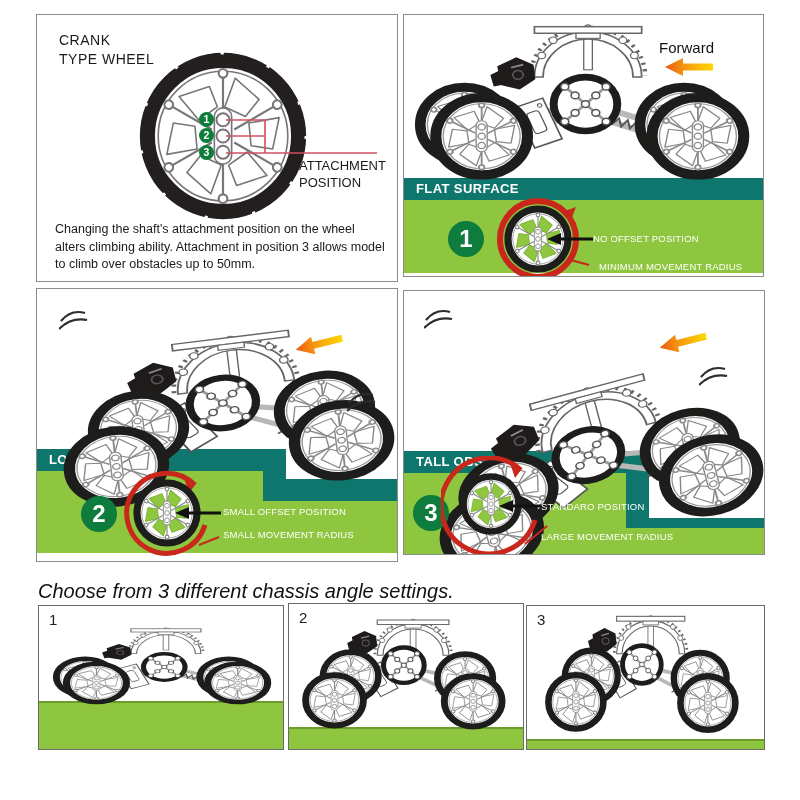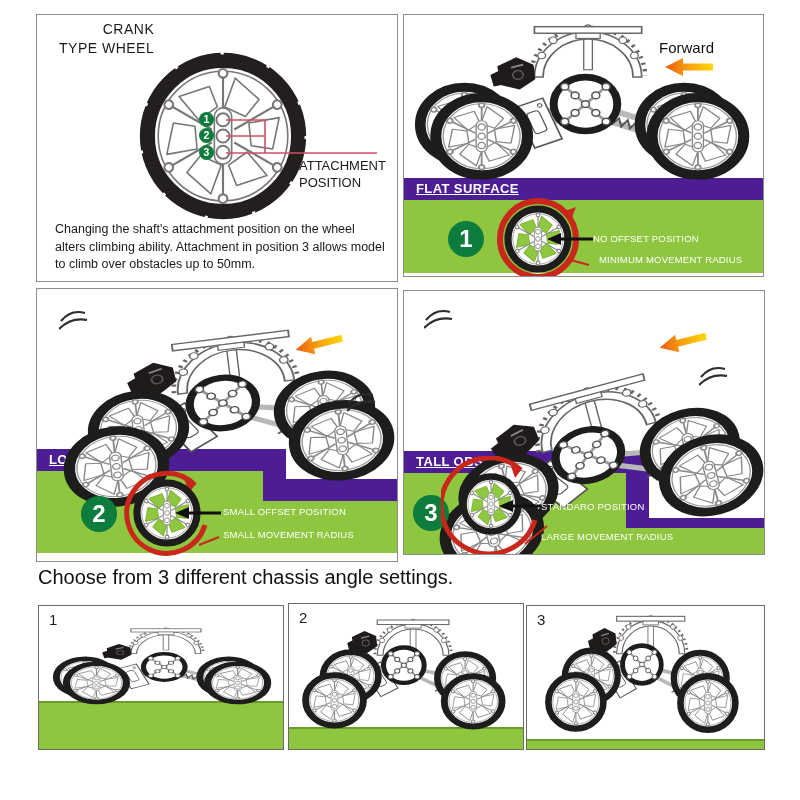--- a/index.html
+++ b/index.html
@@ -1,21 +1,21 @@
 <!DOCTYPE html>
 <html><head>
 <meta charset="utf-8">
 <style>
   html,body{margin:0;padding:0;background:#fff;}
   .stage{position:relative;width:800px;height:800px;background:#fff;overflow:hidden;
          font-family:"Liberation Sans",sans-serif;color:#1a1a1a;}
   .abs{position:absolute;}
   .panel{position:absolute;background:#fff;border:1px solid #8c8c8c;overflow:hidden;}
   .panel-thin{position:absolute;background:#fff;border:1px solid #6b6b6b;overflow:hidden;}
-  .dkgreen{background:#4c1d95;text-decoration:underline;}
+  .dkgreen{background:#0f766e;}
   .ltgreen{background:#8ec63f;}
   .banner{color:#fff;font-size:13px;font-weight:600;letter-spacing:.4px;line-height:22px;
           padding-left:12px;box-sizing:border-box;}
   .badge{position:absolute;width:36px;height:36px;border-radius:50%;background:#0e7c3c;
          color:#fff;font-size:24px;font-weight:bold;text-align:center;line-height:35px;}
   .minibadge{position:absolute;width:15px;height:15px;border-radius:50%;background:#0e7c3c;
          color:#fff;font-size:10.5px;font-weight:bold;text-align:center;line-height:15px;}
   .callout-label{position:absolute;color:#fff;font-size:9.5px;font-weight:normal;
          letter-spacing:.2px;white-space:nowrap;}
   .title{font-size:14px;letter-spacing:.5px;line-height:19px;white-space:pre-line;}
@@ -247,21 +247,21 @@
       <use href="#wheelg" transform="translate(86,122) scale(0.96)"></use>
       <use href="#wheelg" transform="translate(284,126) scale(0.96)"></use>
       <use href="#crank" transform="translate(178,100) scale(0.88)"></use>
       <use href="#wheelg" transform="translate(58,170)"></use>
       <use href="#wheelg" transform="translate(298,172)"></use>
     </g>
   </defs>
 </svg>
 
 <div class="panel" style="left:36px;top:14px;width:360px;height:266px;">
-  <div class="abs title" style="left:22px;top:5px;text-align:right;"><span>CRANK</span><br><span>TYPE WHEEL</span></div>
+  <div class="abs title" style="left:22px;top:16px;"><span>CRANK</span><br><span>TYPE WHEEL</span></div>
 
   <svg class="abs" style="left:101px;top:36px;" width="170" height="170" viewBox="-85 -85 170 170">
     <use href="#bigwheel" transform="scale(1.08)"></use>
   </svg>
 
   <svg class="abs" style="left:182px;top:98px;" width="162" height="50">
     <g stroke="#d04f62" stroke-width="1.6" fill="none">
       <polyline points="7,7 46,7 46,40"></polyline>
       <line x1="7" y1="23" x2="46" y2="23"></line>
       <line x1="7" y1="40" x2="158" y2="40"></line>
@@ -294,21 +294,21 @@
 
   <svg class="abs" style="left:77px;top:178px;" width="180" height="92">
     <circle cx="57" cy="46" r="38" fill="none" stroke="#c9271c" stroke-width="6"></circle>
     <polygon points="84,18 95,14 90,27" fill="#c9271c"></polygon>
     <use href="#wheelg" transform="translate(57,46) scale(0.6)" style="--petal:#8fc740;--pedge:#7ab32f"></use>
     <line x1="112" y1="46" x2="78" y2="46" stroke="#111" stroke-width="3"></line>
     <polygon points="66,46 80,40 80,52" fill="#111"></polygon>
     <line x1="108" y1="72" x2="86" y2="66" stroke="#c9271c" stroke-width="2"></line>
   </svg>
   <div class="callout-label" style="left:189px;top:218px;">NO OFFSET POSITION</div>
-  <div class="callout-label" style="left:187px;top:239px;padding-left:8px;">MINIMUM MOVEMENT RADIUS</div>
+  <div class="callout-label" style="left:187px;top:246px;padding-left:8px;">MINIMUM MOVEMENT RADIUS</div>
 </div>
 
 <div class="panel" style="left:36px;top:288px;width:360px;height:272px;">
   <div class="abs dkgreen" style="left:226px;top:160px;width:23px;height:52px;"></div>
   <div class="abs dkgreen" style="left:249px;top:190px;width:111px;height:22px;"></div>
   <div class="abs ltgreen" style="left:0;top:182px;width:226px;height:82px;"></div>
   <div class="abs ltgreen" style="left:226px;top:212px;width:134px;height:52px;"></div>
   <div class="abs dkgreen banner" style="left:0;top:160px;width:249px;height:22px;">LOW OBSTACLE</div>
 
   <div class="abs" style="left:28px;top:28px;width:340px;height:175px;transform:rotate(-7deg);transform-origin:83% 93%;">
@@ -371,21 +371,21 @@
     <polygon points="80,14 68,4 74,22" fill="#c9271c"></polygon>
     <use href="#wheelg" transform="translate(50,48) scale(0.55)" style="--petal:#8fc740;--pedge:#7ab32f"></use>
     <line x1="104" y1="50" x2="70" y2="50" stroke="#111" stroke-width="3"></line>
     <polygon points="58,50 72,44 72,56" fill="#111"></polygon>
     <line x1="106" y1="70" x2="84" y2="88" stroke="#c9271c" stroke-width="2"></line>
   </svg>
   <div class="callout-label" style="left:137px;top:210px;">STANDARO POSITION</div>
   <div class="callout-label" style="left:137px;top:240px;">LARGE MOVEMENT RADIUS</div>
 </div>
 
-<div class="abs heading" style="left:38px;top:566px;">Choose from 3 different chassis angle settings.</div>
+<div class="abs heading" style="left:38px;top:580px;font-style:italic;">Choose from 3 different chassis angle settings.</div>
 
 <div class="panel-thin" style="left:38px;top:605px;width:244px;height:143px;">
   <div class="pnum">1</div>
   <div class="abs ltgreen" style="left:0;top:95px;width:244px;height:48px;border-top:2px solid #6f9b2c;"></div>
   <svg class="abs" style="left:10px;top:17px;" width="226" height="83" viewBox="0 0 400 230" preserveAspectRatio="none">
     <use href="#carflat"></use>
   </svg>
 </div>
 
 <div class="panel-thin" style="left:288px;top:603px;width:234px;height:145px;">

